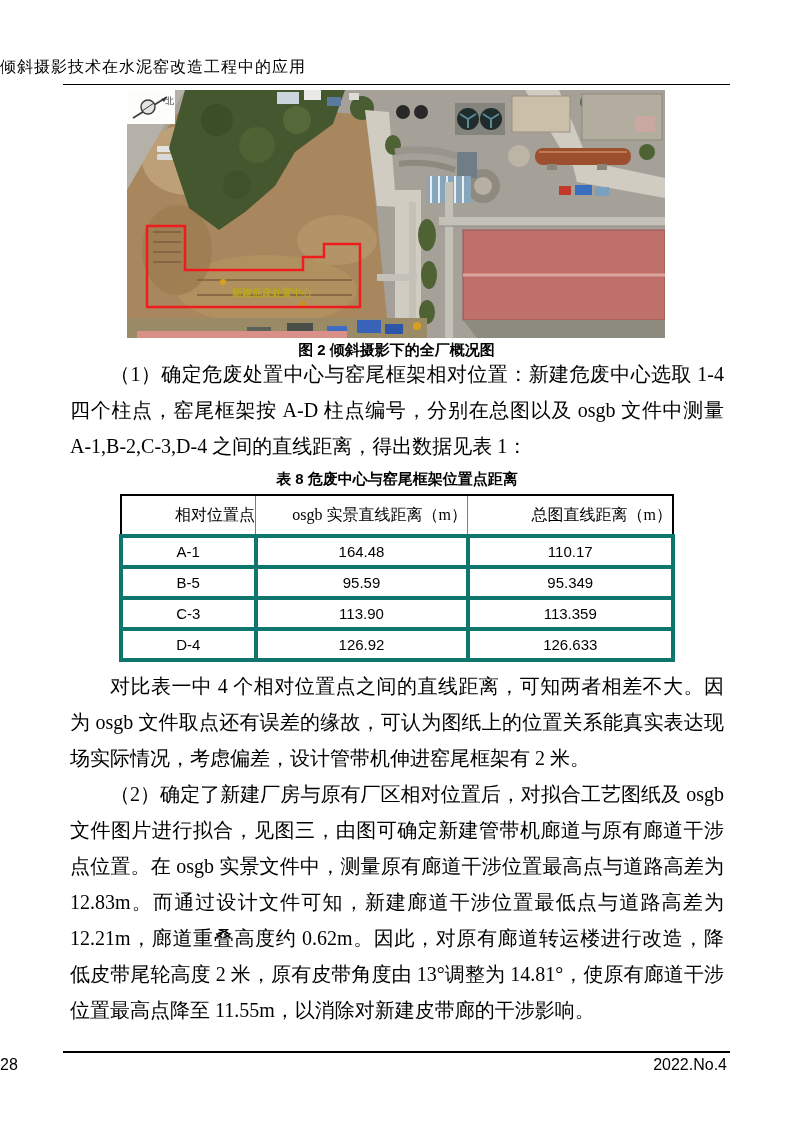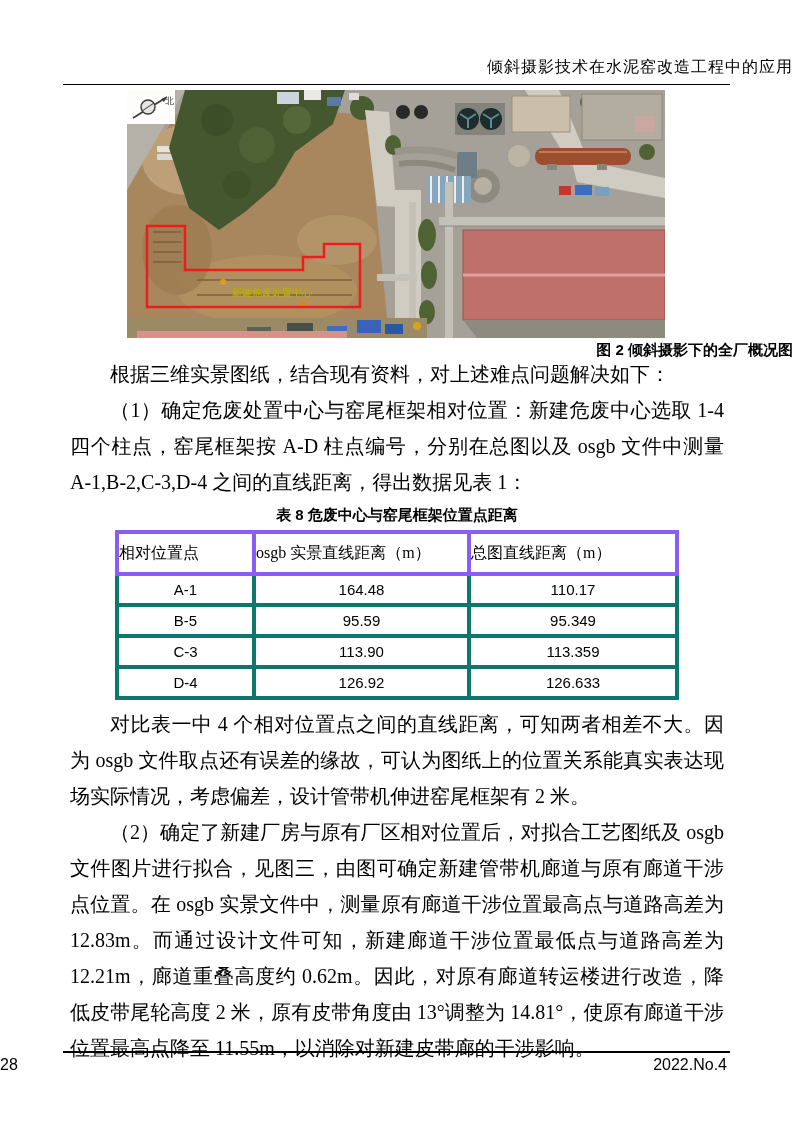--- a/index.html
+++ b/index.html
@@ -4,54 +4,54 @@
 <style>
   html,body{margin:0;padding:0;}
   body{
     width:793px;height:1122px;background:#ffffff;position:relative;
     font-family:"Liberation Serif","DejaVu Serif",serif;color:#000;
     -webkit-font-smoothing:antialiased;overflow:hidden;
   }
   .page{position:absolute;inset:0;background:#fff;}
 
   .title{
-    position:absolute;top:57px;left:0;right:0;text-align:right;
+    position:absolute;top:57px;left:0;right:0;text-align:left;
     font-size:16px;letter-spacing:1px;
   }
   .header-rule{position:absolute;top:84px;left:63px;width:667px;border-top:1.5px solid #000;}
 
   .figure{
     position:absolute;top:90px;left:127px;width:538px;height:248px;
     background:#a9a49a;overflow:hidden;
   }
   .figure svg{display:block;}
 
   .fig-caption{
-    position:absolute;top:341px;left:0;right:0;text-align:right;
+    position:absolute;top:341px;left:0;right:0;text-align:center;
     font-weight:bold;font-size:15px;
     font-family:"Liberation Sans","DejaVu Sans",sans-serif;
   }
 
   .content{
     position:absolute;top:356px;left:70px;width:654px;
     font-size:20px;line-height:36px;text-align:justify;
   }
   .content p{margin:0;text-indent:2em;}
 
   .table-caption{
     text-align:center;font-weight:bold;font-size:15px;line-height:24px;
     margin:3px 0 3px;font-family:"Liberation Sans","DejaVu Sans",sans-serif;
   }
   table.pos-table{
     border-collapse:collapse;margin:2px auto 6px;width:550px;
     border:2px solid #000;line-height:normal;table-layout:fixed;
   }
   table.pos-table th{
-    border:4px solid #8b5cf6;height:38px;font-weight:normal;font-size:16px;
-    text-align:left;padding:0;
+    border:1px solid #8b5cf6;height:38px;font-weight:normal;font-size:16px;
+    text-align:right;padding:0;
   }
   table.pos-table td{
     border:4px solid #0f766e;height:27px;font-size:15px;text-align:center;padding:0;
     font-family:"Liberation Sans","DejaVu Sans",sans-serif;
   }
   table.pos-table th:nth-child(1),table.pos-table td:nth-child(1){width:133px;}
   table.pos-table th:nth-child(2),table.pos-table td:nth-child(2){width:211px;}
   table.pos-table th:nth-child(3),table.pos-table td:nth-child(3){width:204px;}
 
   .footer-rule{position:absolute;top:1051px;left:63px;width:667px;border-top:2.5px solid #000;}
@@ -201,21 +201,20 @@
         <circle cx="21" cy="17" r="7" fill="#e6e4e0" stroke="#3a3a3a" stroke-width="1.4"></circle>
         <line x1="15" y1="21" x2="27" y2="13" stroke="#3a3a3a" stroke-width="1"></line>
         <text x="38" y="14" font-size="9" fill="#3a3a3a" font-family="Liberation Sans, DejaVu Sans, sans-serif">北</text>
       </g>
     </svg>
   </div>
 
   <div class="fig-caption">图 2  倾斜摄影下的全厂概况图</div>
 
   <div class="content">
-    <p>根据三维实景图纸，结合现有资料，对上述难点问题解决如下：</p>
     <p>（1）确定危废处置中心与窑尾框架相对位置：新建危废中心选取 1-4 四个柱点，窑尾框架按 A-D 柱点编号，分别在总图以及 osgb 文件中测量 A-1,B-2,C-3,D-4 之间的直线距离，得出数据见表 1：</p>
 
     <div class="table-caption">表 8  危废中心与窑尾框架位置点距离</div>
     <table class="pos-table">
       <thead>
         <tr>
             <th>相对位置点</th>
             <th>osgb 实景直线距离（m）</th>
             <th>总图直线距离（m）</th>
           </tr>

